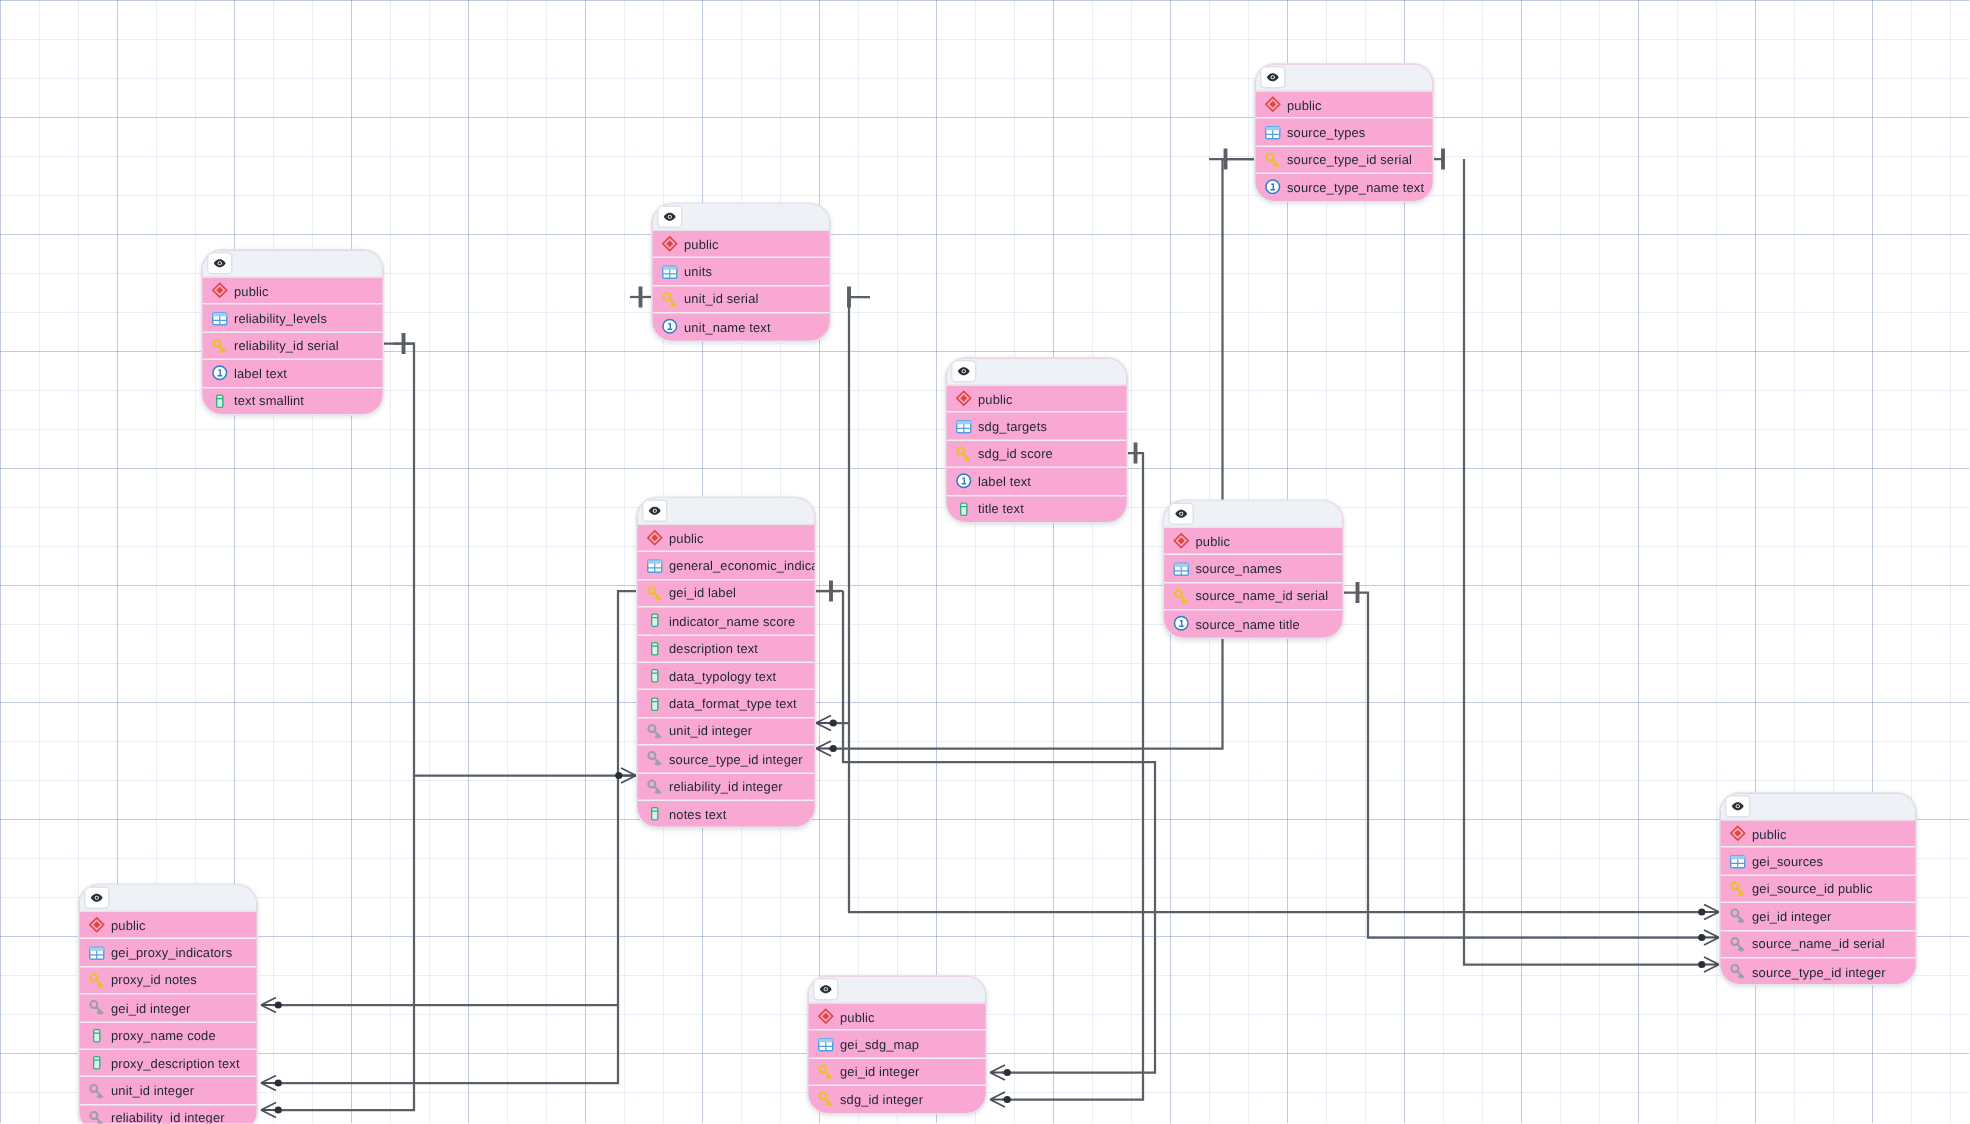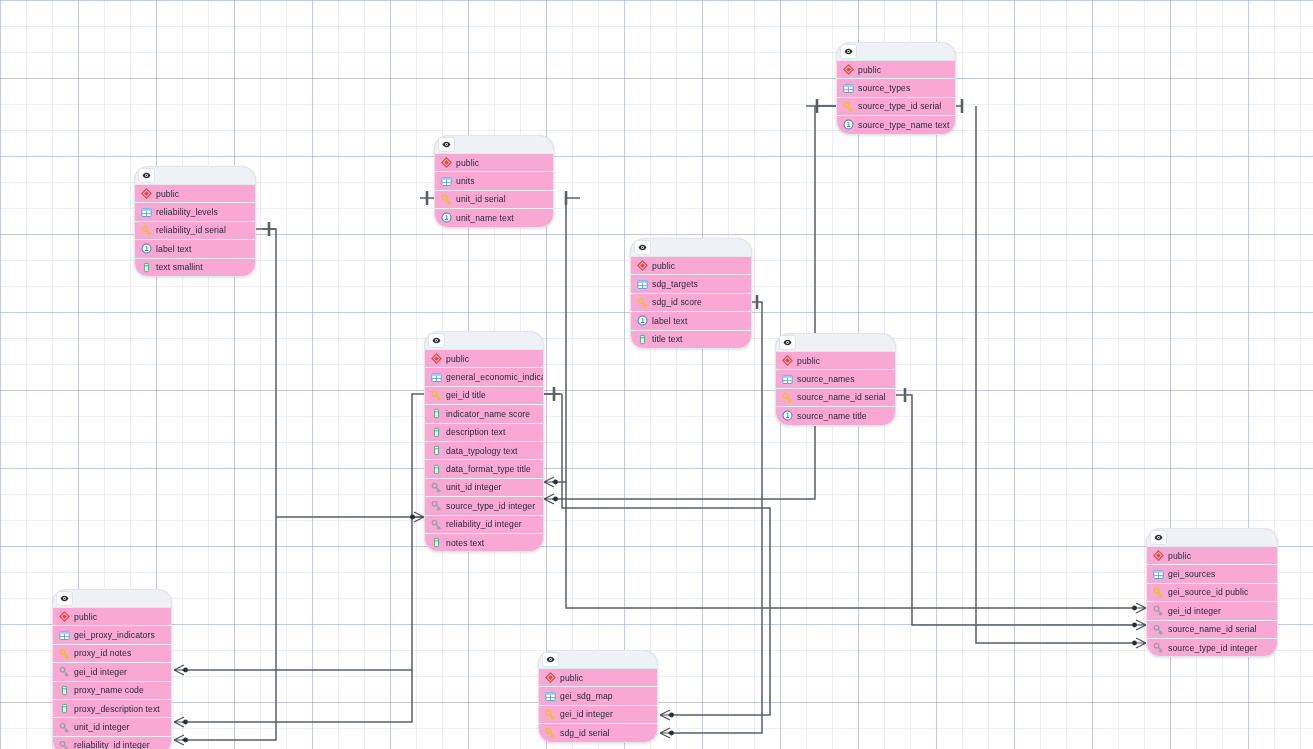--- a/index.html
+++ b/index.html
@@ -421,21 +421,21 @@
         </span>
         <span class="lbl">general_economic_indicators</span>
       </div>
       <div class="row">
         <span class="ic">
           <svg width="11" height="11" viewBox="0 0 16 16">
             <circle cx="5.2" cy="5.4" r="3.4" fill="none" stroke="#e8c227" stroke-width="2"></circle>
             <path d="M7.4 7.8 13.4 13.6M10.4 11.8 9 13.2M12 13.2 10.8 14.4" stroke="#e8c227" stroke-width="2" fill="none" stroke-linecap="round"></path>
           </svg>
         </span>
-        <span class="lbl">gei_id title</span>
+        <span class="lbl">gei_id label</span>
       </div>
       <div class="row">
         <span class="ic">
           <svg width="11" height="11" viewBox="0 0 16 16">
             <rect x="5" y="2" width="6" height="12" rx="1.4" fill="#d8f2e6" stroke="#2fae80" stroke-width="1.3"></rect>
             <path d="M5 5.4h6" stroke="#2fae80" stroke-width="1.1"></path>
           </svg>
         </span>
         <span class="lbl">indicator_name score</span>
       </div>
@@ -457,21 +457,21 @@
         </span>
         <span class="lbl">data_typology text</span>
       </div>
       <div class="row">
         <span class="ic">
           <svg width="11" height="11" viewBox="0 0 16 16">
             <rect x="5" y="2" width="6" height="12" rx="1.4" fill="#d8f2e6" stroke="#2fae80" stroke-width="1.3"></rect>
             <path d="M5 5.4h6" stroke="#2fae80" stroke-width="1.1"></path>
           </svg>
         </span>
-        <span class="lbl">data_format_type title</span>
+        <span class="lbl">data_format_type text</span>
       </div>
       <div class="row">
         <span class="ic">
           <svg width="11" height="11" viewBox="0 0 16 16">
             <circle cx="5.2" cy="5.4" r="3.4" fill="none" stroke="#9aa0a8" stroke-width="2"></circle>
             <path d="M7.4 7.8 13.4 13.6M10.4 11.8 9 13.2M12 13.2 10.8 14.4" stroke="#9aa0a8" stroke-width="2" fill="none" stroke-linecap="round"></path>
           </svg>
         </span>
         <span class="lbl">unit_id integer</span>
       </div>
@@ -691,16 +691,16 @@
         </span>
         <span class="lbl">gei_id integer</span>
       </div>
       <div class="row">
         <span class="ic">
           <svg width="11" height="11" viewBox="0 0 16 16">
             <circle cx="5.2" cy="5.4" r="3.4" fill="none" stroke="#e8c227" stroke-width="2"></circle>
             <path d="M7.4 7.8 13.4 13.6M10.4 11.8 9 13.2M12 13.2 10.8 14.4" stroke="#e8c227" stroke-width="2" fill="none" stroke-linecap="round"></path>
           </svg>
         </span>
-        <span class="lbl">sdg_id serial</span>
+        <span class="lbl">sdg_id integer</span>
       </div>
     </div>
   </div>
 
 </body></html>

